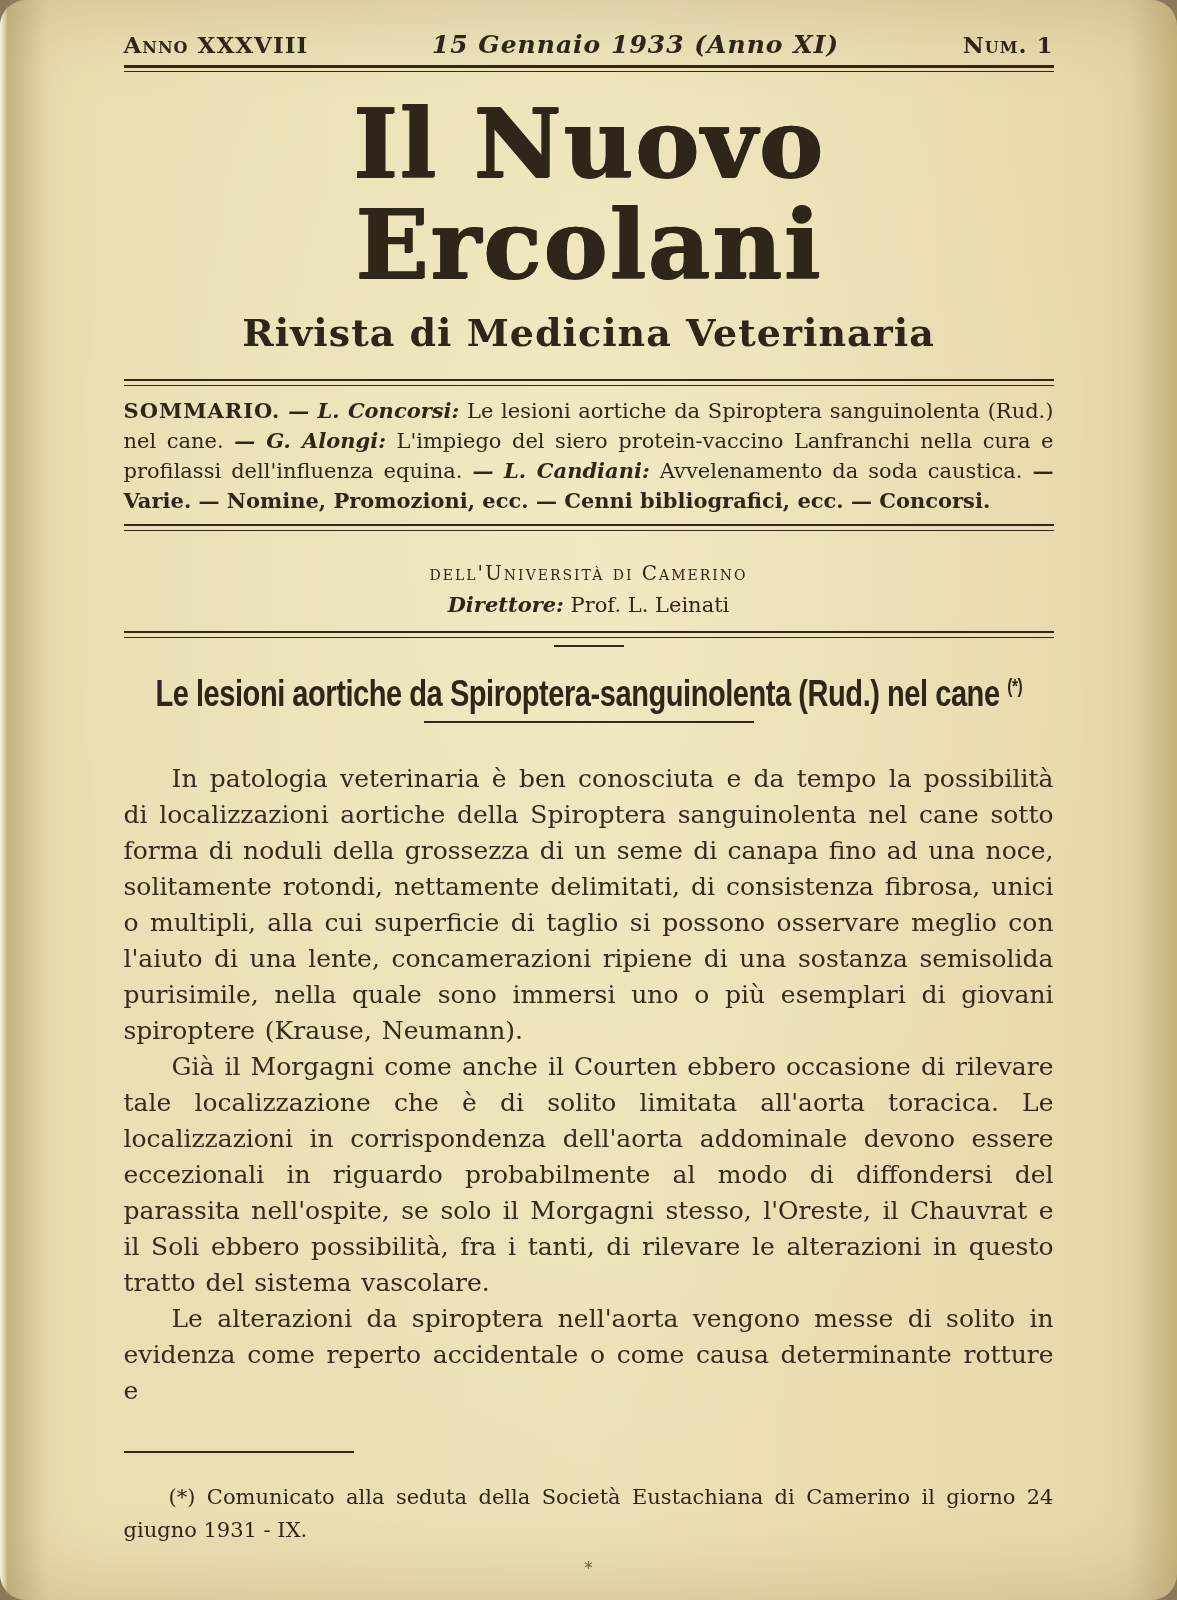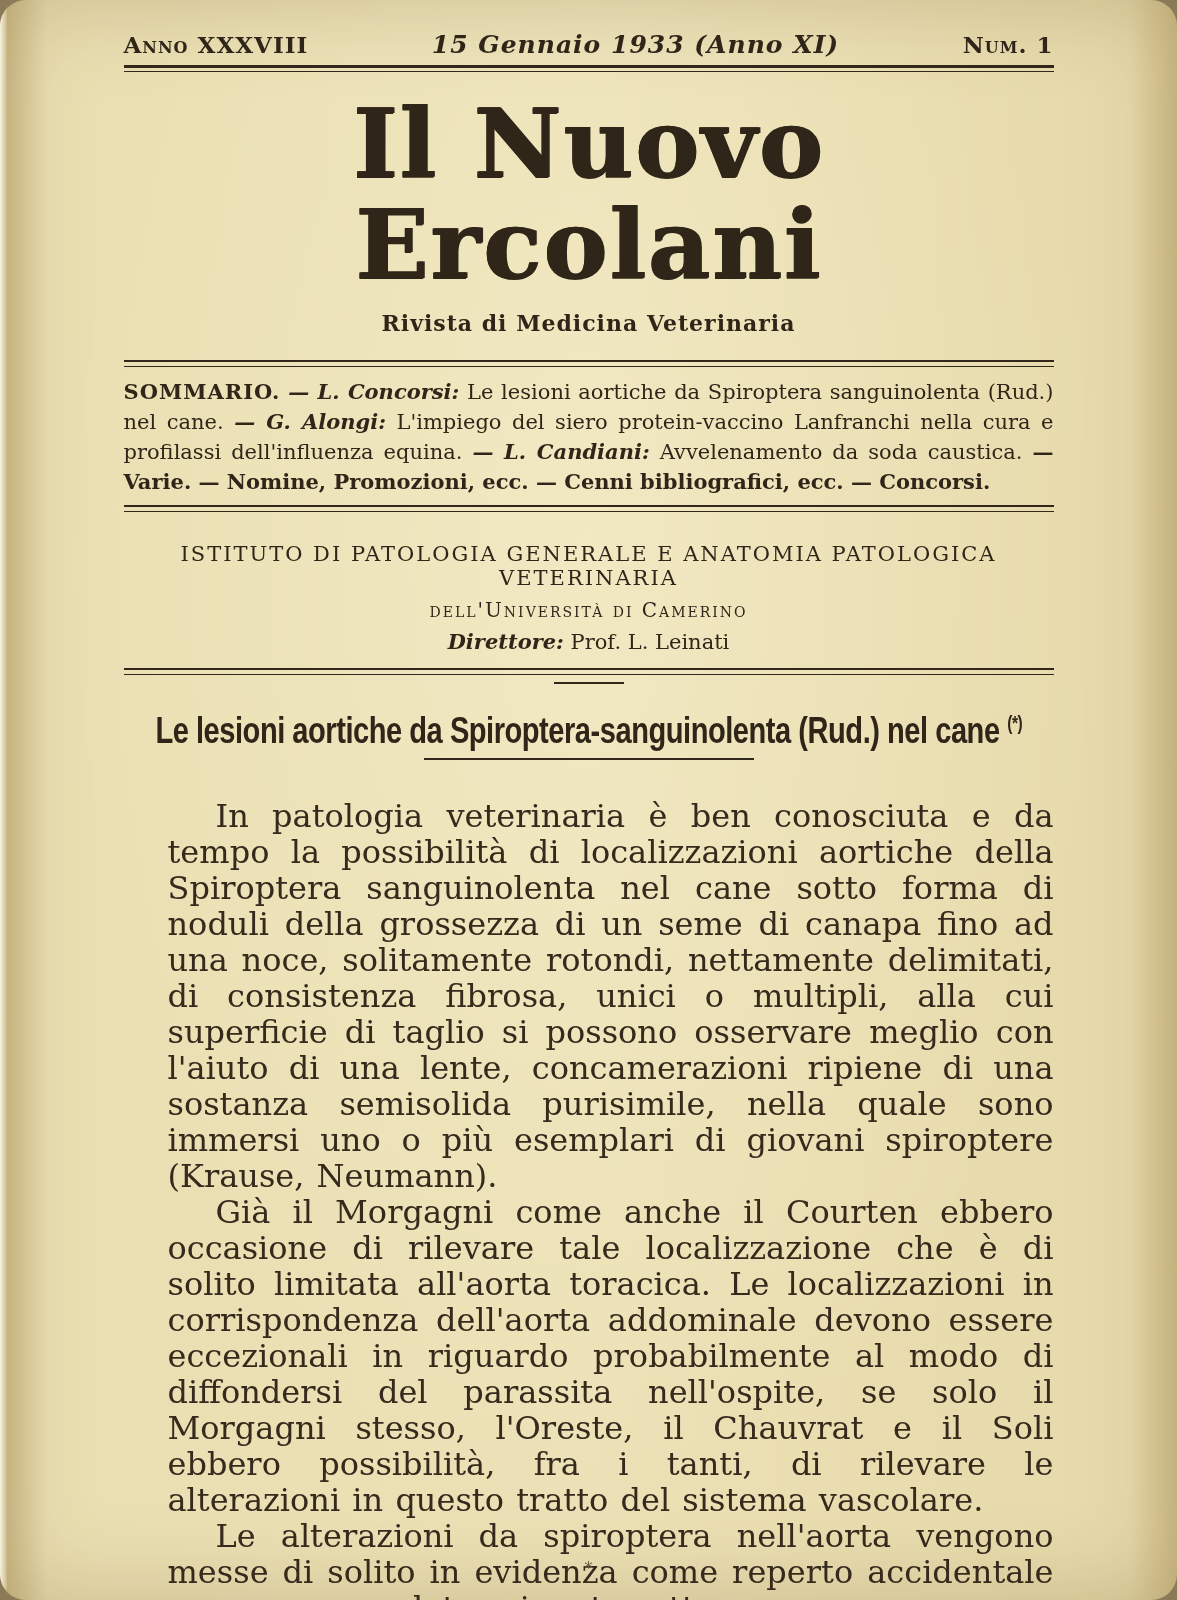--- a/index.html
+++ b/index.html
@@ -38,21 +38,21 @@
     text-align: center;
     font-size: 96px;
     line-height: 1.05;
     font-weight: bold;
     letter-spacing: 2px;
     text-shadow: 1.5px 0 0 currentColor, 0 1px 0 currentColor;
   }
   .subtitle {
     margin: 14px 0 0 0;
     text-align: center;
-    font-size: 22px;
+    font-size: 38px;
     font-weight: bold;
     letter-spacing: 1px;
   }
 
   .rule-top-sommario { margin-top: 24px; }
 
   .sommario {
     margin: 10px 0 8px 0;
     font-size: 21px;
     line-height: 29px;
@@ -82,21 +82,21 @@
     text-align: center;
     font-family: "Liberation Sans", sans-serif;
     font-weight: bold;
     font-size: 30px;
     letter-spacing: -0.5px;
   }
   .art-title .stretch { display: inline-block; transform: scale(0.97, 1.22); transform-origin: center; }
   .art-title sup { font-size: 16px; }
   .title-underline { width: 330px; border-top: 2px solid #31271a; margin: 10px auto 0 auto; }
 
-  .body { margin-top: 38px; font-size: 32px; line-height: 36px; color: #352a1c; margin-left: 44px; }
+  .body { margin-top: 38px; font-size: 25px; line-height: 36px; color: #352a1c; }
   .body p { margin: 0; text-align: justify; text-indent: 48px; word-spacing: 2px; }
 
   .fn-rule { width: 230px; border-top: 2px solid #31271a; margin-top: 42px; }
   .footnote { margin: 28px 0 0 0; font-size: 21px; line-height: 33px; text-indent: 45px; text-align: justify; }
 
   .bottom-mark {
     position: absolute; left: 0; right: 0; bottom: 22px;
     text-align: center; font-size: 16px; color: #6b5c3e;
   }
 </style>
@@ -125,21 +125,20 @@
       <span class="som-text">Le lesioni aortiche da Spiroptera sanguinolenta (Rud.) nel cane.</span>
       <span class="som-author">— G. Alongi:</span>
       <span class="som-text">L'impiego del siero protein-vaccino Lanfranchi nella cura e profilassi dell'influenza equina.</span>
       <span class="som-author">— L. Candiani:</span>
       <span class="som-text">Avvelenamento da soda caustica.</span>
       <span class="som-tail">— Varie. — Nomine, Promozioni, ecc. — Cenni bibliografici, ecc. — Concorsi.</span>
     </p>
     <div class="rule dbl"></div>
 
     <div class="institute">
-      <div class="inst1">ISTITUTO DI PATOLOGIA GENERALE E ANATOMIA PATOLOGICA VETERINARIA</div>
       <div class="inst2 sc">dell'Università di Camerino</div>
       <div class="inst3">
         <span class="dir-label">Direttore:</span>
         <span>Prof. L. Leinati</span>
       </div>
     </div>
     <div class="rule dbl institute-rule"></div>
 
     <div class="author-rule"></div>
 

